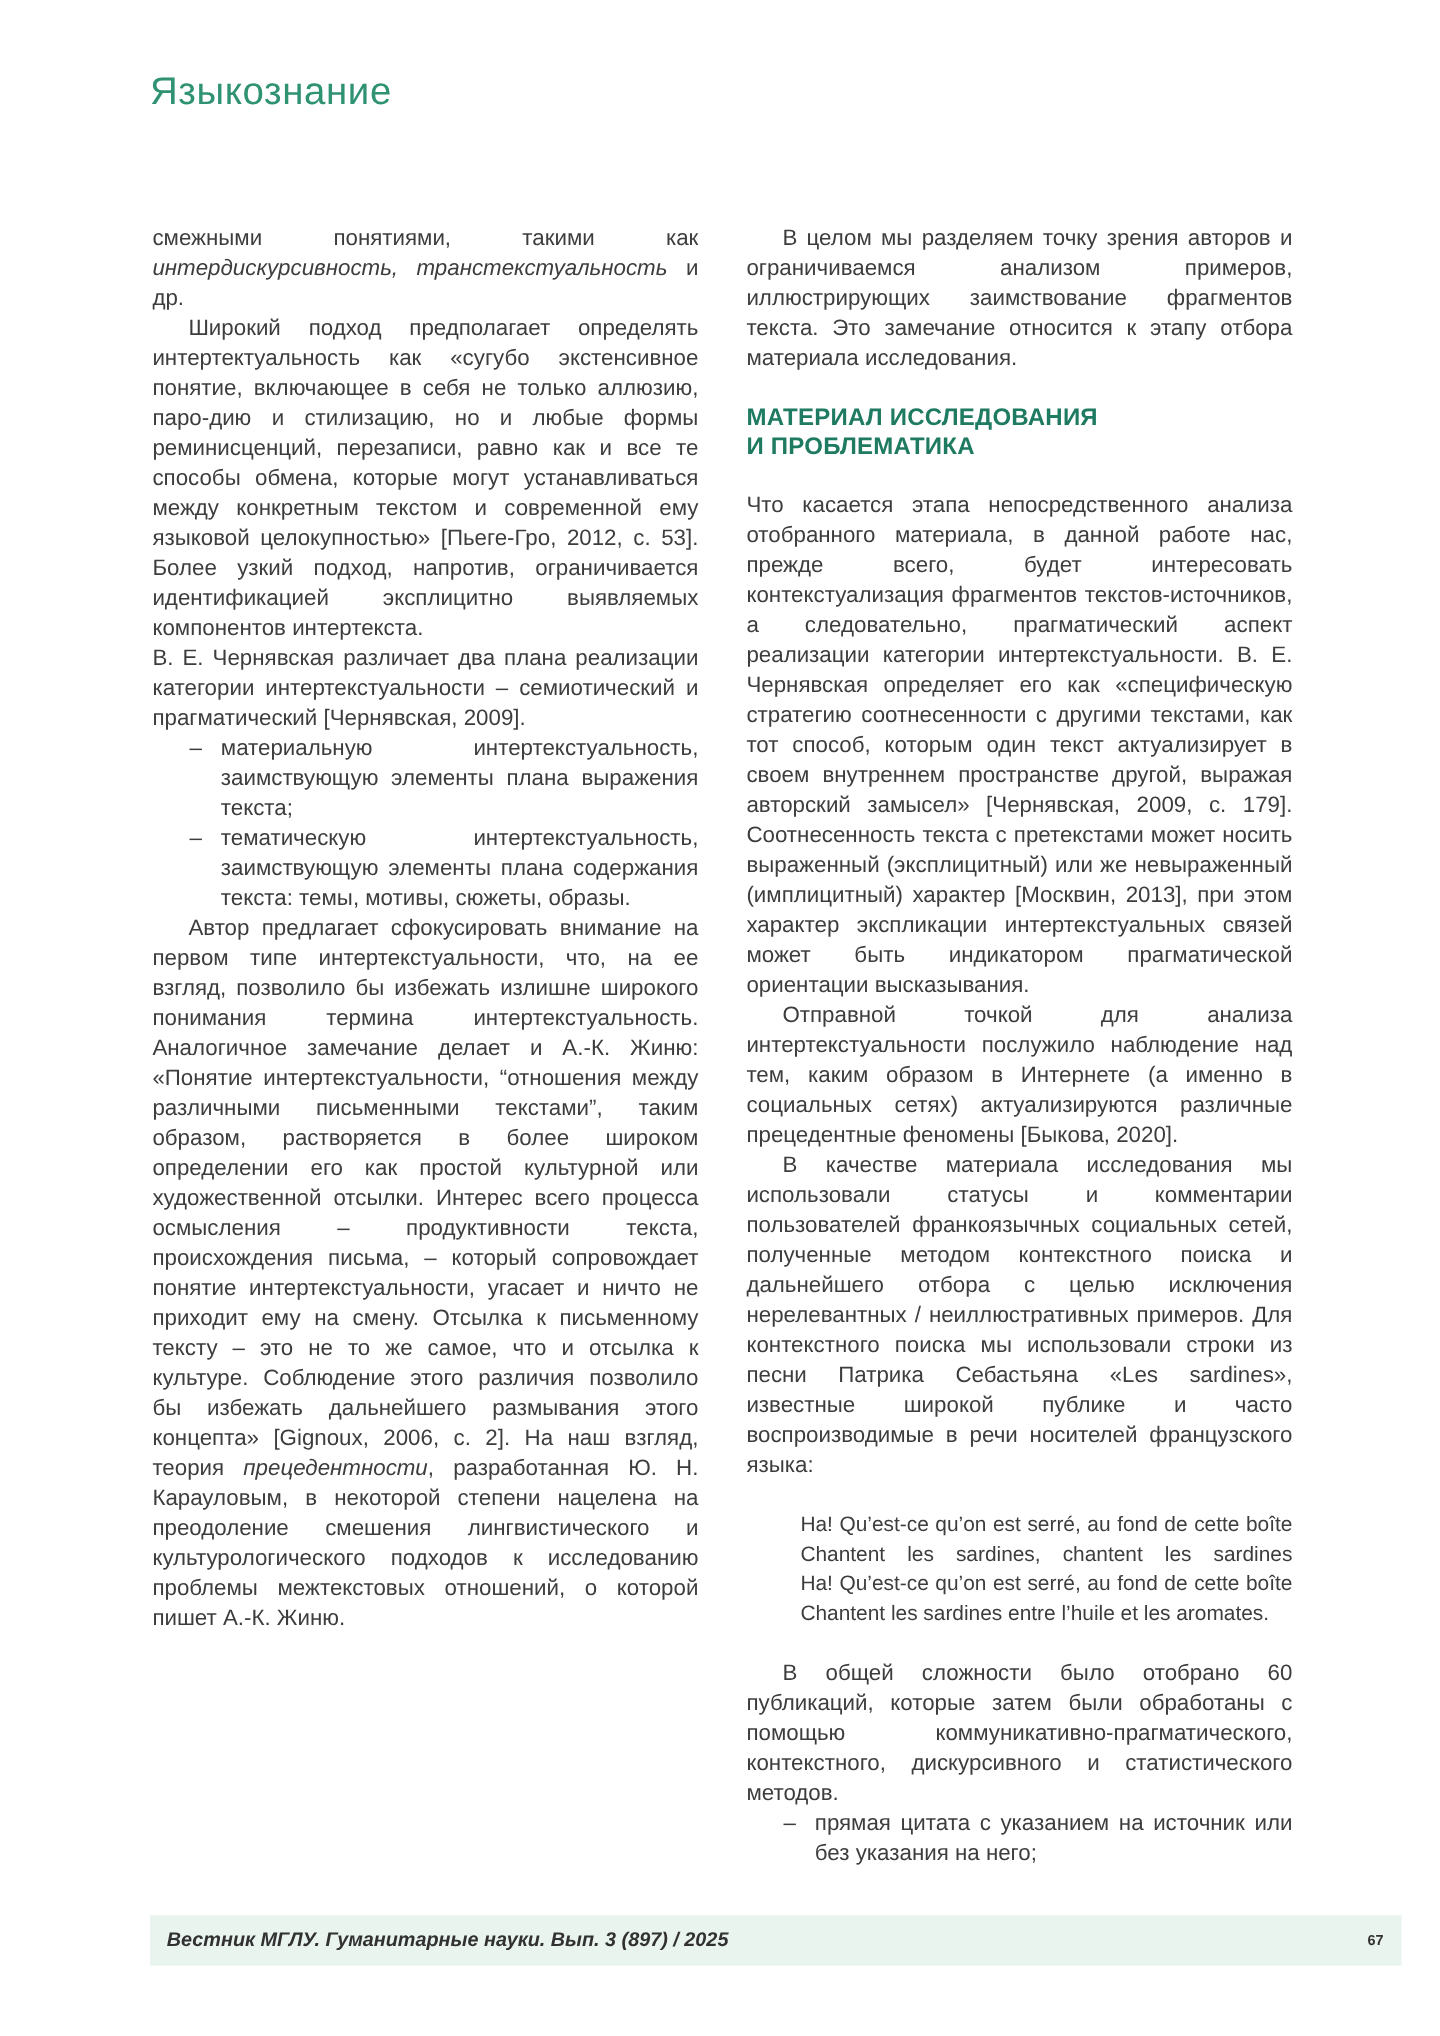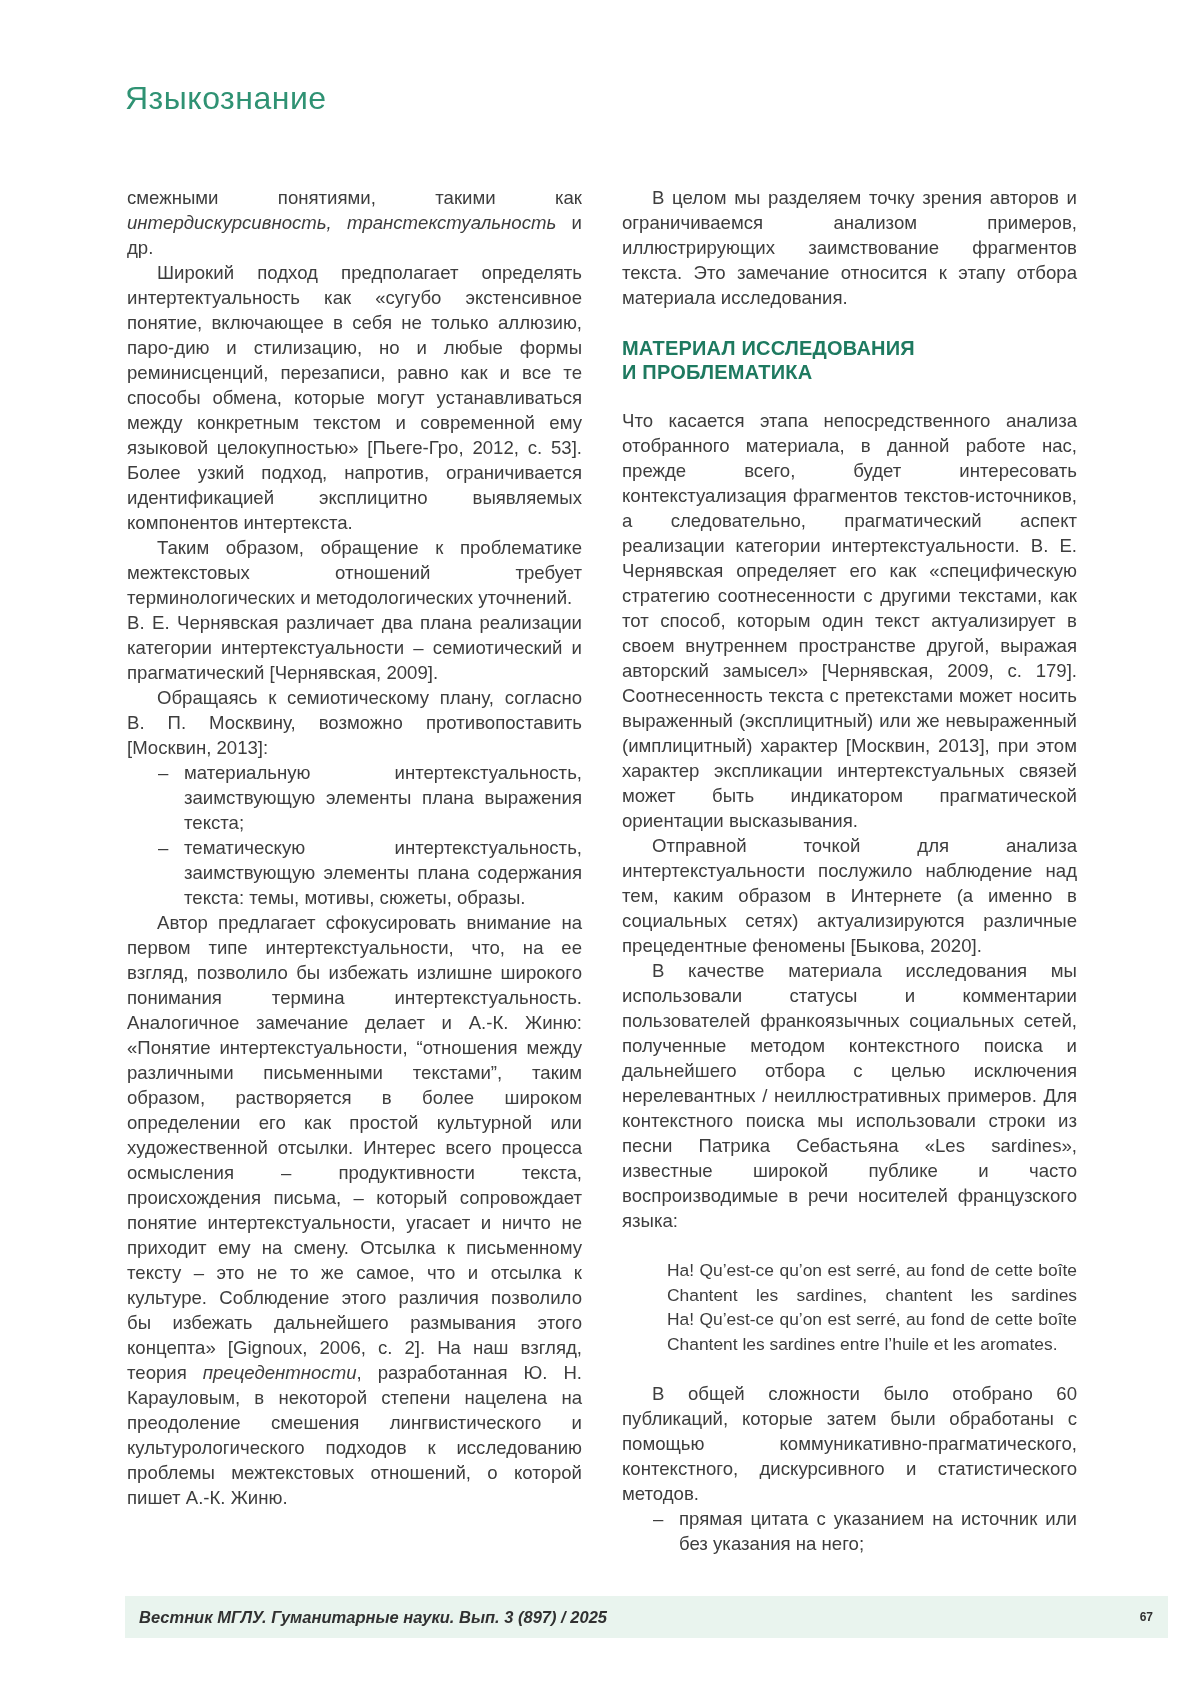--- a/index.html
+++ b/index.html
@@ -4,21 +4,21 @@
 <style>
   html,body{margin:0;padding:0;background:#ffffff;}
   body{
     width:1200px;height:1697px;position:relative;overflow:hidden;
     font-family:"Liberation Sans", sans-serif;
     color:#3d3d3d;
   }
   .page{position:absolute;inset:0;background:#ffffff;}
 
   .page-title{
-    position:absolute;left:125px;top:80px;margin:0;
+    position:absolute;left:125px;top:58px;margin:0;
     font-size:32px;font-weight:400;letter-spacing:.5px;
     color:#2f9273;
   }
 
   .columns{
     position:absolute;left:127px;top:185px;width:950px;
     display:flex;gap:40px;
   }
   .col{width:455px;}
 
@@ -66,25 +66,23 @@
 
 <div class="page">
 
   <h1 class="page-title">Языкознание</h1>
 
   <div class="columns">
 
     <div class="col">
       <p class="p"><span>смежными понятиями, такими как </span><em>интердискурсивность, транстекстуальность</em><span> и др.</span></p>
       <p class="p ind">Широкий подход предполагает определять интертектуальность как «сугубо экстенсивное понятие, включающее в себя не только аллюзию, паро-дию и стилизацию, но и любые формы реминисценций, перезаписи, равно как и все те способы обмена, которые могут устанавливаться между конкретным текстом и современной ему языковой целокупностью» [Пьеге-Гро, 2012, с. 53]. Более узкий подход, напротив, ограничивается идентификацией эксплицитно выявляемых компонентов интертекста.</p>
-      <p class="p ind">Таким образом, обращение к проблематике межтекстовых отношений требует терминологических и методологических уточнений.</p>
 
 
       <p class="p">В. Е. Чернявская различает два плана реализации категории интертекстуальности – семиотический и прагматический [Чернявская, 2009].</p>
-      <p class="p ind">Обращаясь к семиотическому плану, согласно В. П. Москвину, возможно противопоставить [Москвин, 2013]:</p>
 
       <div class="li"><span class="dash">–</span><span>материальную интертекстуальность, заимствующую элементы плана выражения текста;</span></div>
       <div class="li"><span class="dash">–</span><span>тематическую интертекстуальность, заимствующую элементы плана содержания текста: темы, мотивы, сюжеты, образы.</span></div>
 
       <p class="p ind"><span>Автор предлагает сфокусировать внимание на первом типе интертекстуальности, что, на ее взгляд, позволило бы избежать излишне широкого понимания термина интертекстуальность. Аналогичное замечание делает и А.-К. Жиню: «Понятие интертекстуальности, “отношения между различными письменными текстами”, таким образом, растворяется в более широком определении его как простой культурной или художественной отсылки. Интерес всего процесса осмысления – продуктивности текста, происхождения письма, – который сопровождает понятие интертекстуальности, угасает и ничто не приходит ему на смену. Отсылка к письменному тексту – это не то же самое, что и отсылка к культуре. Соблюдение этого различия позволило бы избежать дальнейшего размывания этого концепта» [Gignoux, 2006, с. 2]. На наш взгляд, теория </span><em>прецедентности</em><span>, разработанная Ю. Н. Карауловым, в некоторой степени нацелена на преодоление смешения лингвистического и культурологического подходов к исследованию проблемы межтекстовых отношений, о которой пишет А.-К. Жиню.</span></p>
     </div>
 
     <div class="col">
       <p class="p ind">В целом мы разделяем точку зрения авторов и ограничиваемся анализом примеров, иллюстрирующих заимствование фрагментов текста. Это замечание относится к этапу отбора материала исследования.</p>
 

